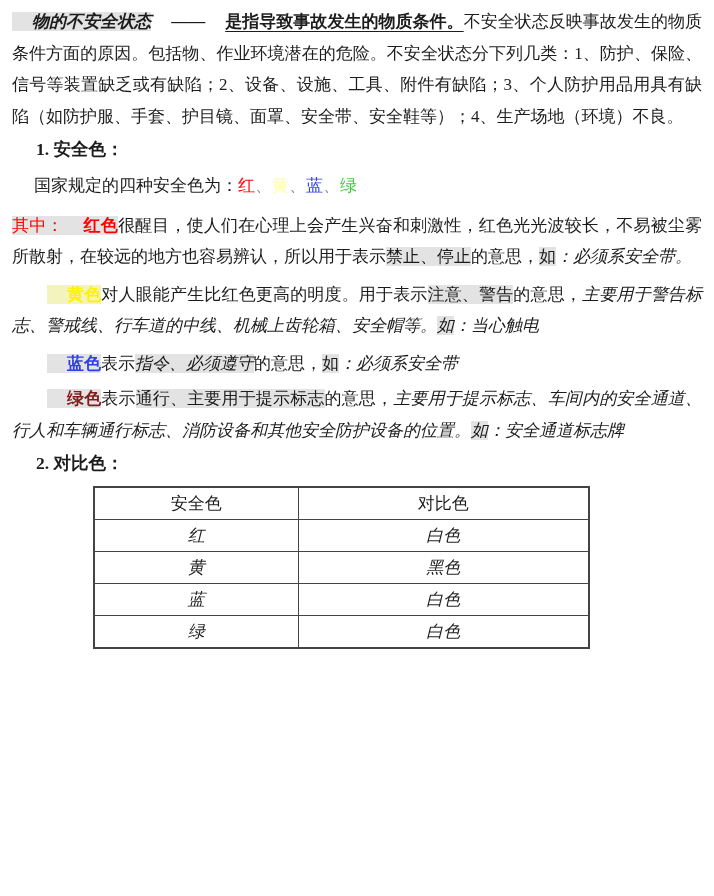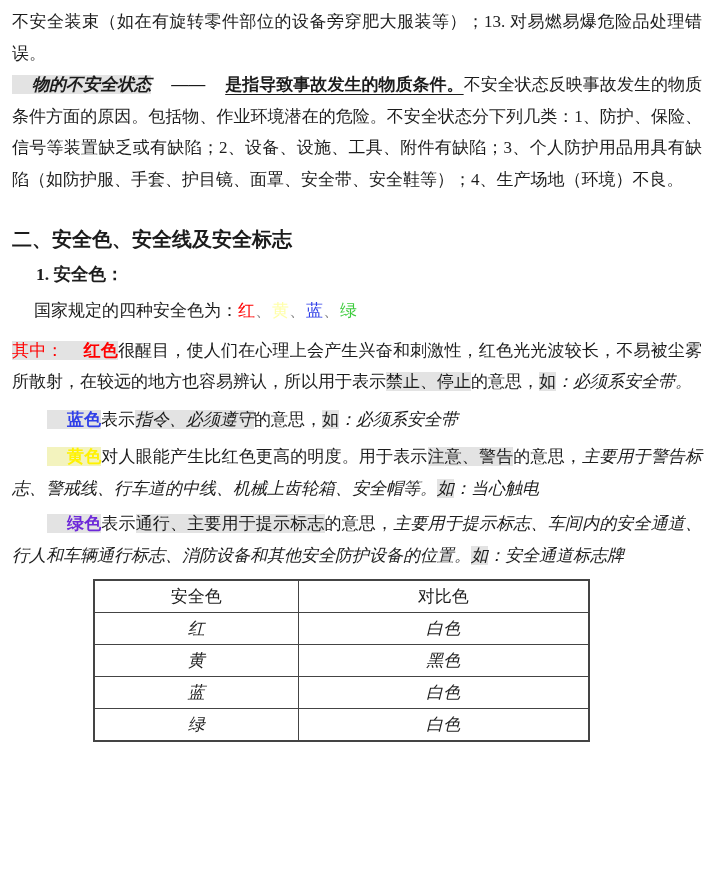--- a/index.html
+++ b/index.html
@@ -21,21 +21,21 @@
   
   .hl{background:#e3e3e3;}
   .hly{background:#f3f3be;}
   .b{font-weight:700;padding-left:20px;}
   .u{text-decoration:underline;text-underline-offset:4px;margin-top:20px;}
   .kai{font-style:italic;}
   .red{color:#ff0000;}
   .yellow{color:#fff200;}
   .pyellow{color:#ffffa8;}
   .blue{color:#2f3fe8;}
-  .green{color:#6d28d9;}
+  .green{color:#7f1d1d;}
   .bgreen{color:#3ecc3e;}
   .sep{color:#8c8c8c;}
   
   .contrast-table{
     border-collapse:collapse;table-layout:fixed;
     margin:8px 0 0 81px;width:495px;
     border:2px solid #444;
   }
   .contrast-table th,.contrast-table td{
     border:1px solid #444;height:31px;padding:0;
@@ -43,29 +43,28 @@
   }
   .contrast-table th{font-weight:400;text-align:center;}
   .contrast-table td{font-style:italic;}
 </style>
 </head>
 <body>
 
 <div class="doc">
 
   <div id="doc-body">
-      <p class="flush"><span>不安全装束（如在有旋转零件部位的设备旁穿肥大服装等）；13. 对易燃易爆危险品处理错误。</span></p>
       <p class="flush"><span class="b kai hl">物的不安全状态</span><span class="b">——</span><span class="b u">是指导致事故发生的物质条件。</span><span>不安全状态反映事故发生的物质条件方面的原因。包括物、作业环境潜在的危险。不安全状态分下列几类：1、防护、保险、信号等装置缺乏或有缺陷；2、设备、设施、工具、附件有缺陷；3、个人防护用品用具有缺陷（如防护服、手套、护目镜、面罩、安全带、安全鞋等）；4、生产场地（环境）不良。</span></p>
-      <h2>二、安全色、安全线及安全标志</h2>
       <h3>1. 安全色：</h3>
       <p class="ind1 mt6"><span>国家规定的四种安全色为：</span><span class="red">红</span><span class="sep">、</span><span class="pyellow">黄</span><span class="sep">、</span><span class="blue">蓝</span><span class="sep">、</span><span class="bgreen">绿</span></p>
       <p class="flush mt8"><span class="red hl">其中：</span><span class="red b hl">红色</span><span>很醒目，使人们在心理上会产生兴奋和刺激性，红色光光波较长，不易被尘雾所散射，在较远的地方也容易辨认，所以用于表示</span><span class="hl">禁止、停止</span><span>的意思，</span><span class="hl">如</span><span class="kai">：必须系安全带。</span></p>
+      <p class="ind2 mt6"><span class="yellow b hly">黄色</span><span>对人眼能产生比红色更高的明度。用于表示</span><span class="hl">注意、警告</span><span>的意思，</span><span class="kai">主要用于警告标志、警戒线、行车道的中线、机械上齿轮箱、安全帽等。</span><span class="hl kai">如</span><span class="kai">：当心触电</span></p>
       <p class="ind2 mt6"><span class="blue b hl">蓝色</span><span>表示</span><span class="hl kai">指令、必须遵守</span><span>的意思，</span><span class="hl">如</span><span class="kai">：必须系安全带</span></p>
-      <p class="ind2 mt6"><span class="yellow b hly">黄色</span><span>对人眼能产生比红色更高的明度。用于表示</span><span class="hl">注意、警告</span><span>的意思，</span><span class="kai">主要用于警告标志、警戒线、行车道的中线、机械上齿轮箱、安全帽等。</span><span class="hl kai">如</span><span class="kai">：当心触电</span></p>
       <p class="ind2 mt4"><span class="green b hl">绿色</span><span>表示</span><span class="hl">通行、主要用于提示标志</span><span>的意思，</span><span class="kai">主要用于提示标志、车间内的安全通道、行人和车辆通行标志、消防设备和其他安全防护设备的位置。</span><span class="hl kai">如</span><span class="kai">：安全通道标志牌</span></p>
+      <h3>2. 对比色：</h3>
     </div>
 
   <table class="contrast-table">
     <colgroup>
       <col style="width:204px">
       <col style="width:291px">
     </colgroup>
     <thead>
       <tr>
         <th>安全色</th>

